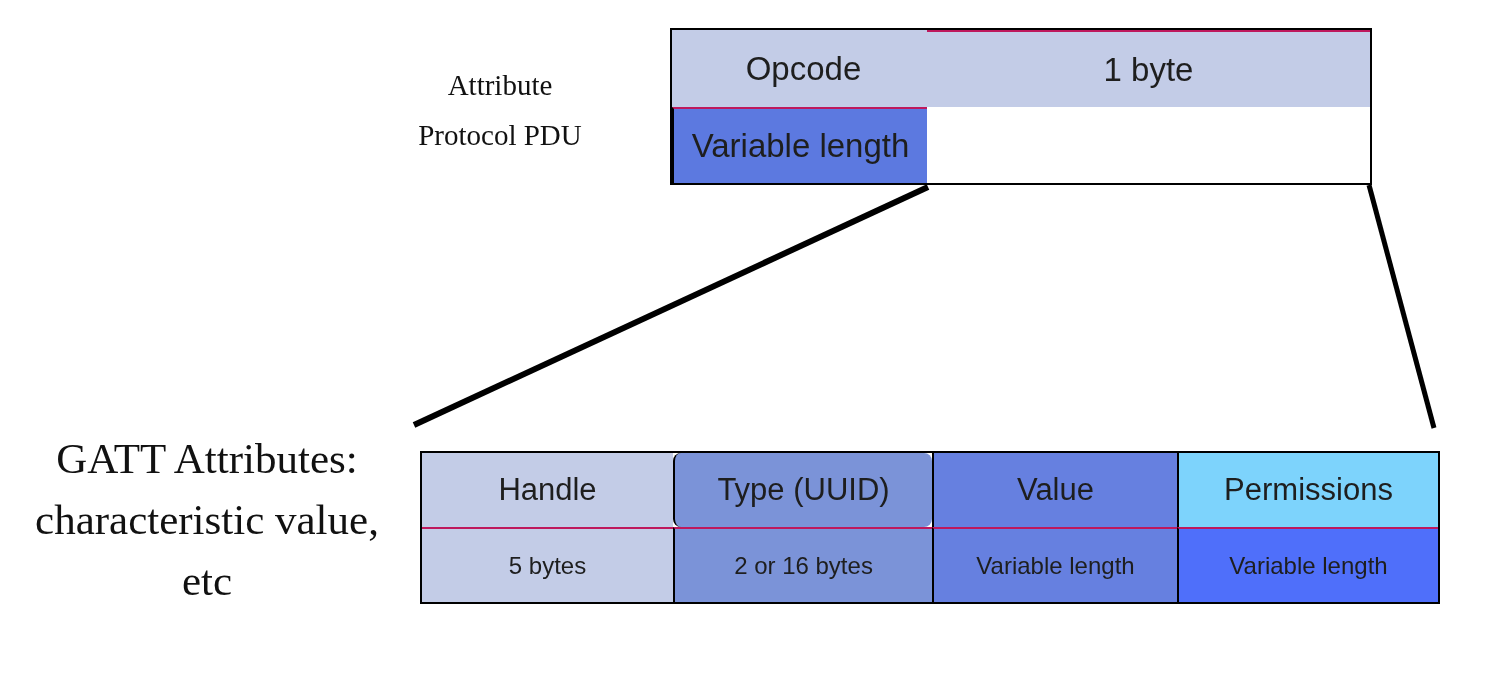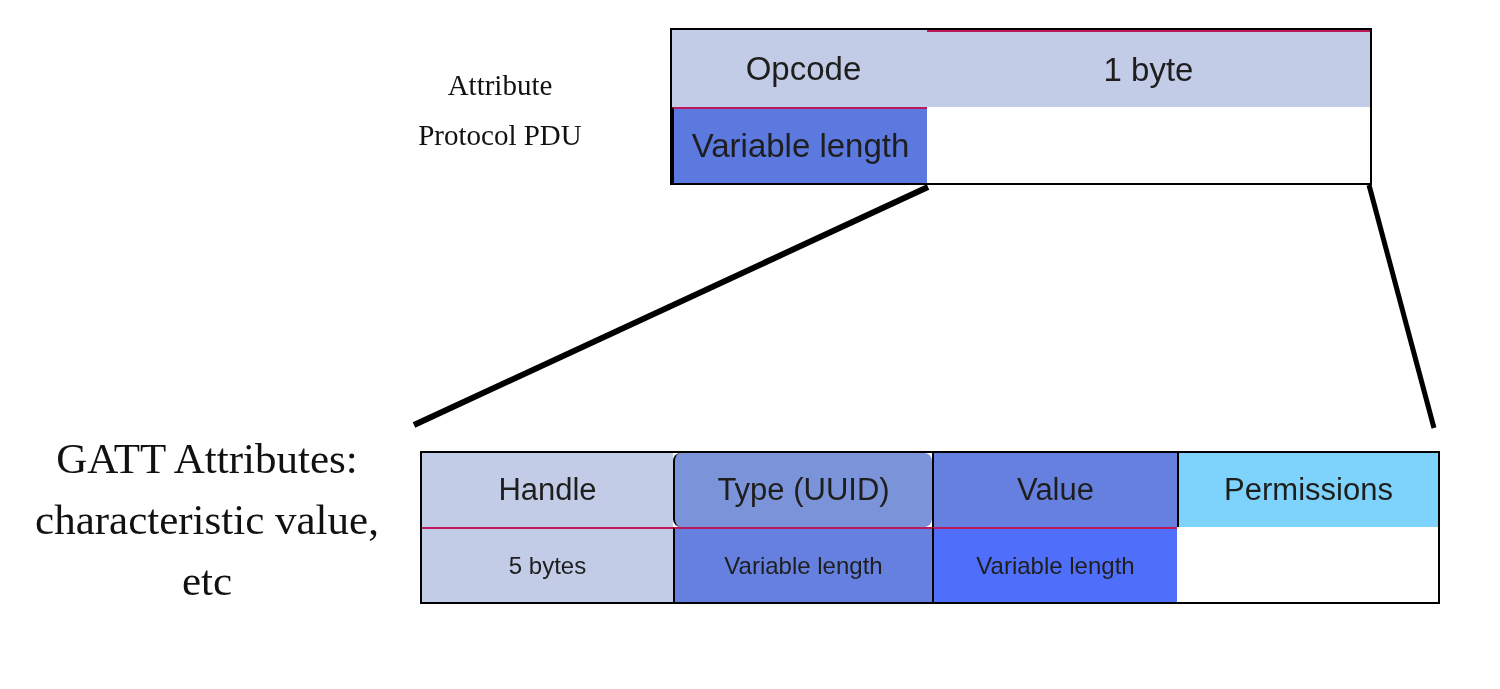--- a/index.html
+++ b/index.html
@@ -102,15 +102,16 @@
   <div>characteristic value,</div>
   <div>etc</div>
 </div>
 
 <div class="byte-table gatt-table">
   <div class="cell row-name" style="background-color: rgb(195, 204, 231);">Handle</div>
   <div class="cell row-name b-left" style="background-color: rgb(123, 147, 216); border-radius: 8px;">Type (UUID)</div>
   <div class="cell row-name b-left" style="background-color: rgb(102, 128, 224);">Value</div>
   <div class="cell row-name b-left" style="background-color: #7dd3fc;">Permissions</div>
   <div class="cell row-size b-top" style="background-color: rgb(195, 204, 231);">5 bytes</div>
+  <div class="cell row-size b-left b-top" style="background-color: rgb(123, 147, 216);">2 or 16 bytes</div>
   <div class="cell row-size b-left b-top" style="background-color: rgb(102, 128, 224);">Variable length</div>
   <div class="cell row-size b-left b-top" style="background-color: rgb(79, 111, 250);">Variable length</div>
 </div>
 
 </body></html>

